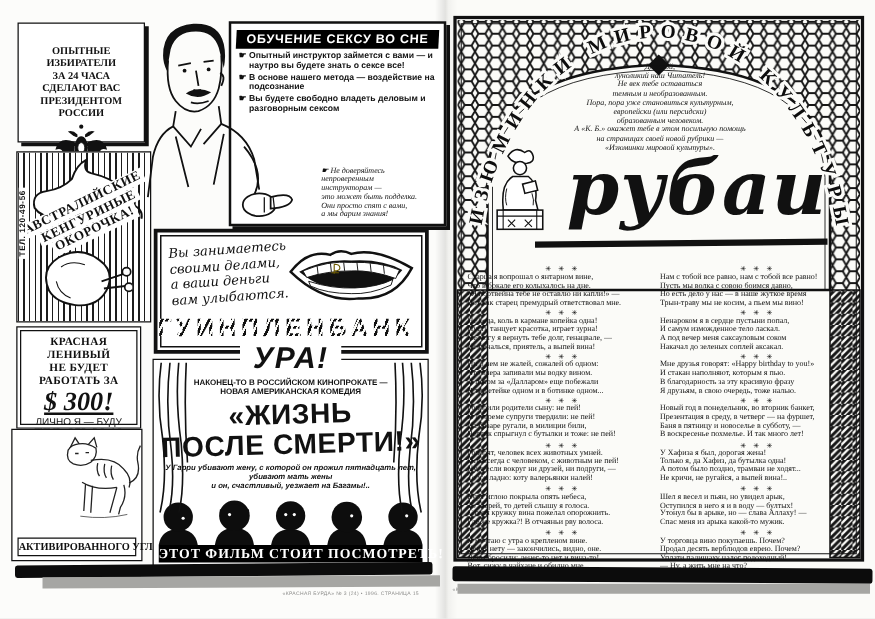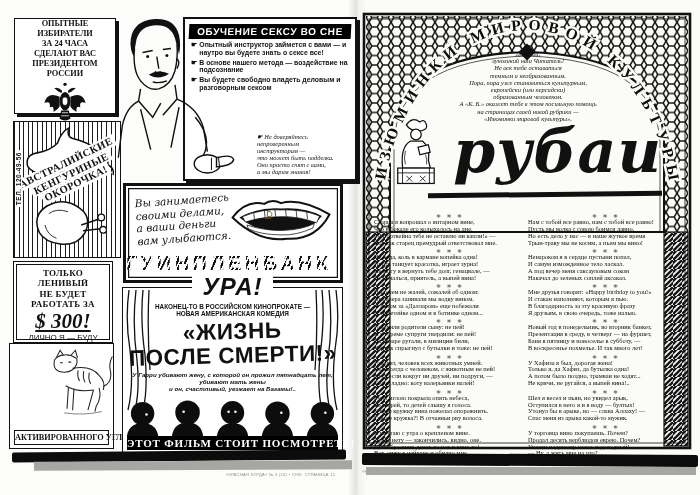--- a/index.html
+++ b/index.html
@@ -9,21 +9,21 @@
   .page{position:absolute;top:0;height:495px;}
   #page-left{left:0;width:356px;background:#fcfcfa;}
   #page-right{left:356px;width:344px;background:#fbfbf8;}
   #gutter{left:348px;top:0;width:18px;height:495px;
           background:linear-gradient(90deg,rgba(0,0,0,0) 0%,rgba(0,0,0,0.10) 45%,rgba(0,0,0,0.04) 60%,rgba(0,0,0,0) 100%);}
   .pre{white-space:pre-line;}
 
   
   #election{left:14px;top:18px;width:100px;height:94px;border:1.5px solid #111;background:#fff;
             box-shadow:3px 3px 0 #111;text-align:center;}
-  #election .txt{font-weight:bold;font-size:8.3px;line-height:10px;margin-top:0;text-align:center;}
+  #election .txt{font-weight:bold;font-size:8.3px;line-height:10px;margin-top:17px;text-align:center;}
   #election svg{margin-top:2px;}
 
   
   #kangaroo{left:13px;top:121px;width:106px;height:135px;border:1.2px solid #111;background:#fff;overflow:hidden;}
   #kangaroo .stripes{position:absolute;inset:0;
       background:repeating-linear-gradient(90deg,#1c1c1c 0 1.1px,transparent 1.1px 4.6px);}
   #kanga-title{position:absolute;left:-8px;top:34px;width:130px;transform:rotate(-26deg);
       display:flex;flex-direction:column;align-items:center;z-index:3;}
   #kanga-title span{background:#fff;padding:0 3px;font-weight:bold;font-size:10.5px;line-height:11.5px;letter-spacing:0.5px;}
   #kanga-phone{position:absolute;left:1px;top:28px;z-index:4;background:#fff;
@@ -160,21 +160,21 @@
     <div id="kanga-title">
       <span>АВСТРАЛИЙСКИЕ</span>
       <span>КЕНГУРИНЫЕ</span>
       <span>ОКОРОЧКА!</span>
     </div>
     <div id="kanga-phone">ТЕЛ. 120-49-56</div>
   </div>
 
   <div class="abs" id="lazy">
     <div class="inner">
-      <div class="head pre">ТОЛЬКО ЛЕНИВЫЙ
+      <div class="head pre">КРАСНАЯ ЛЕНИВЫЙ
 НЕ БУДЕТ
 РАБОТАТЬ ЗА</div>
       <div class="amount">$ 300!</div>
       <div class="me">ЛИЧНО Я — БУДУ</div>
       <div class="phone">ТЕЛ. 973-36-19</div>
     </div>
   </div>
 
   <div class="abs" id="catad">
     <svg width="78" height="74" viewBox="0 0 112 102">

